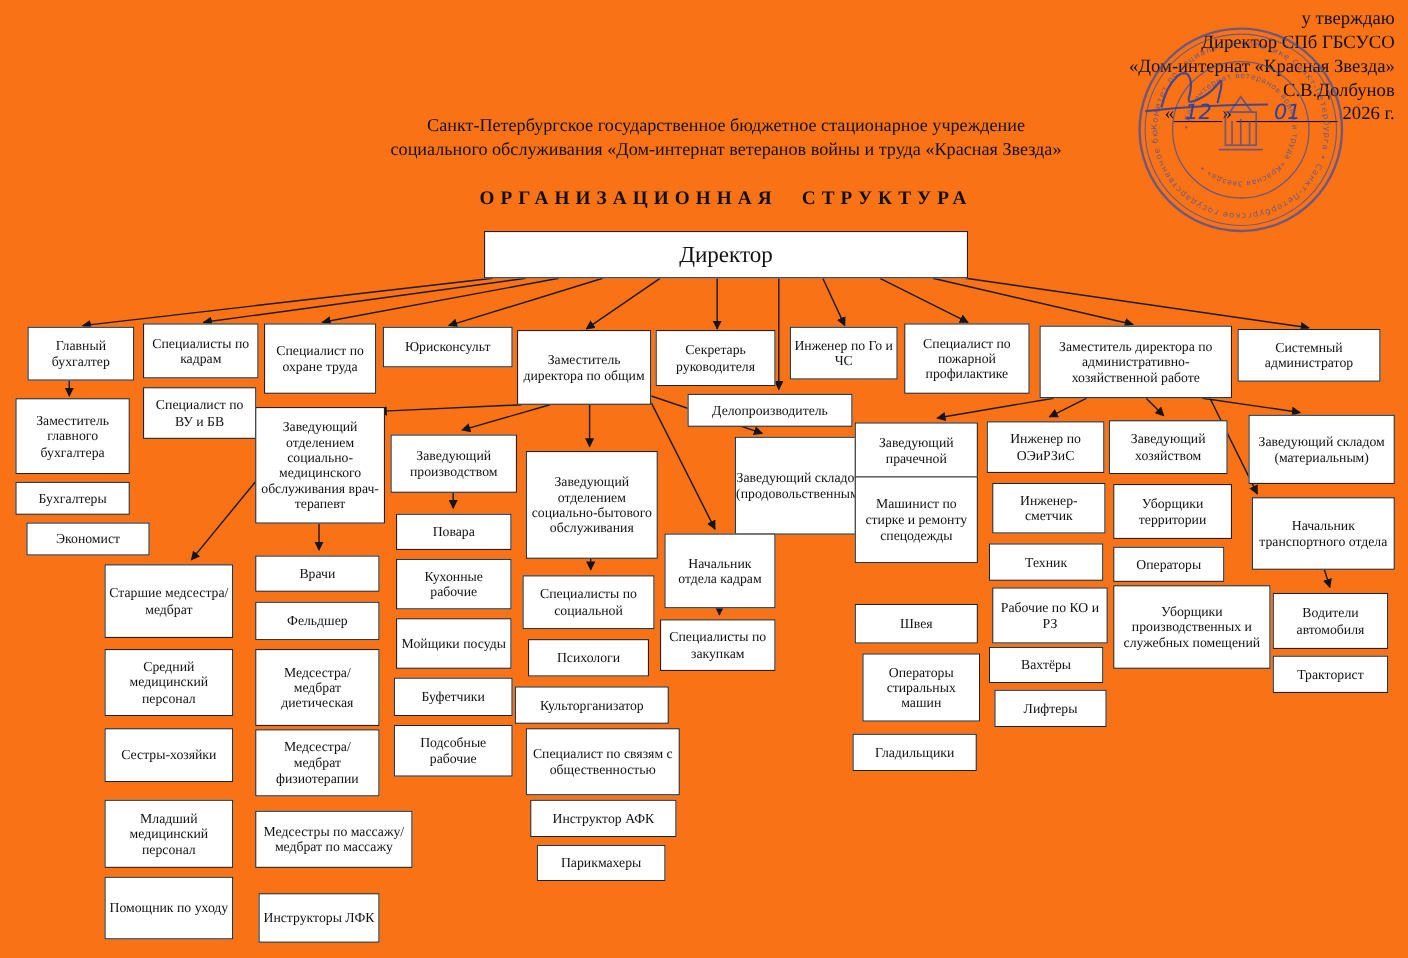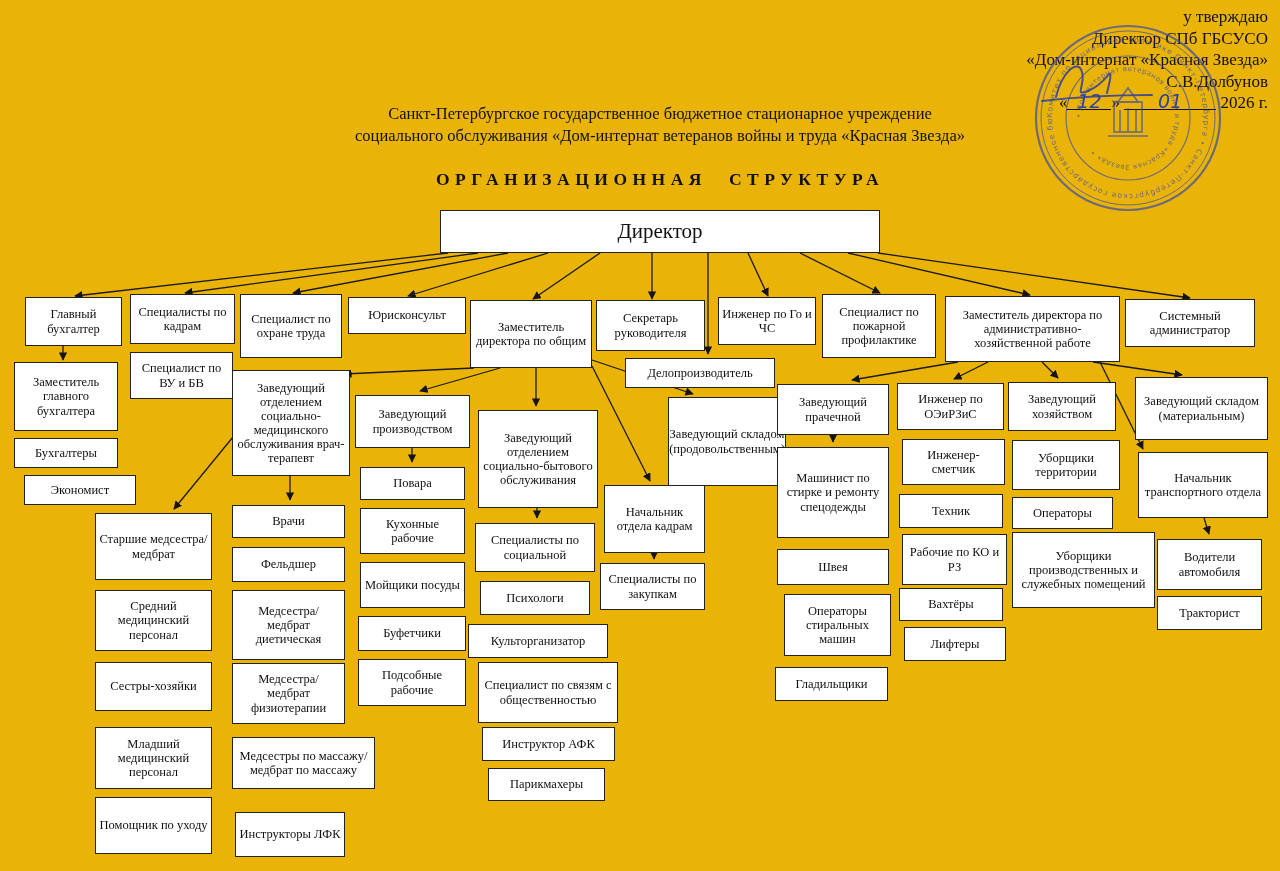--- a/index.html
+++ b/index.html
@@ -1,16 +1,16 @@
 <!DOCTYPE html>
 <html><head>
 <meta charset="utf-8">
 <style>
   html,body{margin:0;padding:0;background:#e8e8e8;}
-  .page{position:relative;width:1280px;height:871px;background:#eab308;overflow:hidden;
+  .page{position:relative;width:1280px;height:871px;background:#f97316;overflow:hidden;
         font-family:"Liberation Serif","DejaVu Serif",serif;color:#111;}
   svg.lines{position:absolute;left:0;top:0;z-index:0;pointer-events:none;}
   svg.stamp{position:absolute;left:0;top:0;z-index:3;pointer-events:none;}
   .approval{position:absolute;top:6px;right:12px;z-index:2;text-align:right;
             font-size:17px;line-height:21.5px;white-space:nowrap;}
   .dateline .blank{display:inline-block;border-bottom:1.3px solid #111;text-align:center;
             font-size:19px;line-height:16px;color:#2f3f9e;font-style:italic;
             font-family:"DejaVu Sans",sans-serif;}
   .dateline .b1{min-width:44px;}
   .dateline .b2{min-width:92px;}
@@ -127,21 +127,21 @@
   <div class="node" style="left:478px;top:662px;width:140px;height:61px">Специалист по связям с общественностью</div>
   <div class="node" style="left:482px;top:727px;width:133px;height:34px">Инструктор АФК</div>
   <div class="node" style="left:488px;top:768px;width:117px;height:33px">Парикмахеры</div>
 
   <div class="node" style="left:625px;top:358px;width:150px;height:30px">Делопроизводитель</div>
   <div class="node" style="left:668px;top:397px;width:118px;height:89px">Заведующий складом (продовольственным)</div>
   <div class="node" style="left:604px;top:485px;width:101px;height:68px">Начальник отдела кадрам</div>
   <div class="node" style="left:600px;top:563px;width:105px;height:47px">Специалисты по закупкам</div>
 
   <div class="node" style="left:777px;top:384px;width:112px;height:51px">Заведующий прачечной</div>
-  <div class="node" style="left:777px;top:447px;width:112px;height:91px">Машинист по стирке и ремонту спецодежды</div>
+  <div class="node" style="left:777px;top:433px;width:112px;height:79px">Машинист по стирке и ремонту спецодежды</div>
   <div class="node" style="left:777px;top:549px;width:112px;height:36px">Швея</div>
   <div class="node" style="left:784px;top:594px;width:107px;height:62px">Операторы стиральных машин</div>
   <div class="node" style="left:775px;top:667px;width:113px;height:34px">Гладильщики</div>
 
   <div class="node" style="left:897px;top:383px;width:107px;height:47px">Инженер по ОЭиРЗиС</div>
   <div class="node" style="left:902px;top:439px;width:103px;height:46px">Инженер-сметчик</div>
   <div class="node" style="left:899px;top:494px;width:104px;height:34px">Техник</div>
   <div class="node" style="left:902px;top:534px;width:105px;height:51px">Рабочие по КО и РЗ</div>
   <div class="node" style="left:899px;top:588px;width:104px;height:33px">Вахтёры</div>
   <div class="node" style="left:904px;top:627px;width:102px;height:34px">Лифтеры</div>

